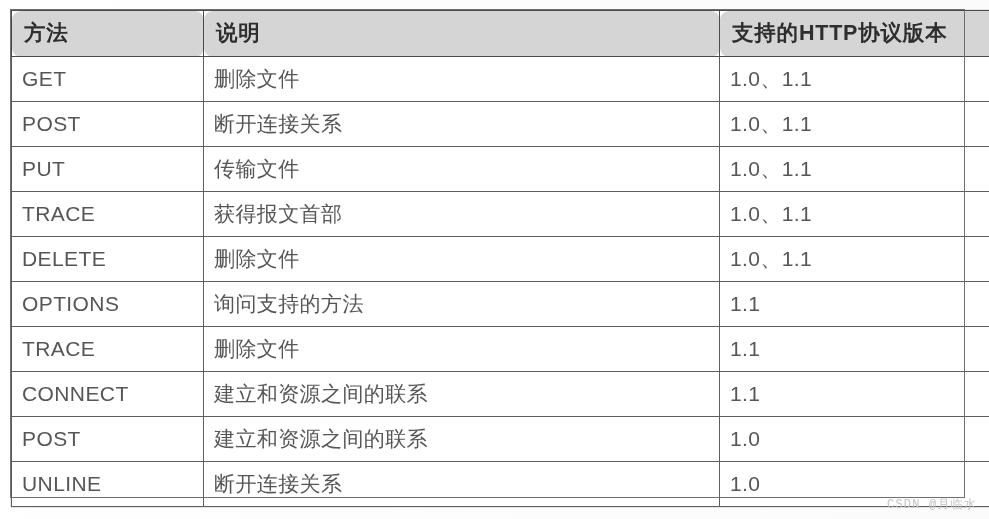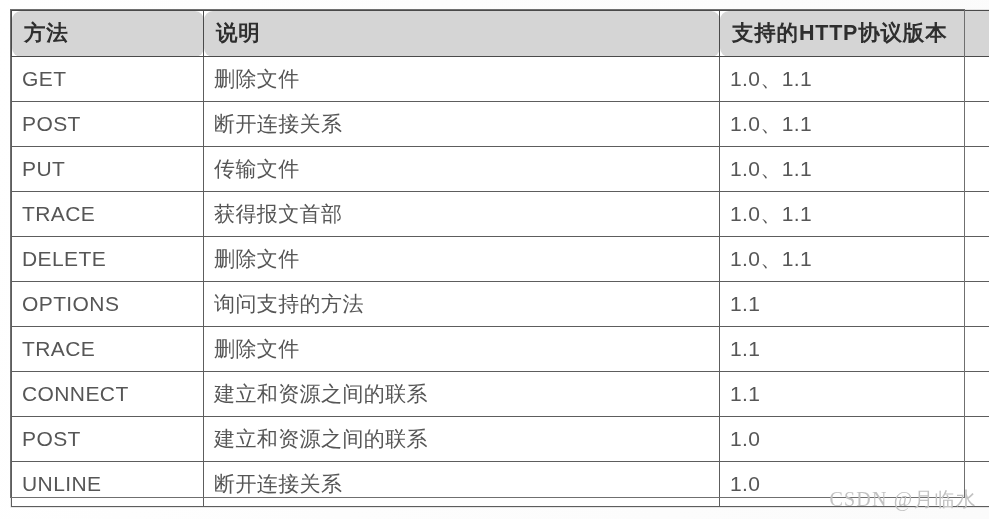--- a/index.html
+++ b/index.html
@@ -93,24 +93,24 @@
 
   
   .scan-soften {
     filter: blur(0.18px);
   }
 
   .watermark {
     position: absolute;
     right: 12px;
     bottom: 6px;
-    font-size: 20px;
+    font-size: 12px;
     color: #c2c2c2;
     letter-spacing: 1.2px;
-    font-family: Liberation Serif, serif;
+    font-family: Liberation Mono, monospace;
     white-space: nowrap;
     user-select: none;
   }
 </style>
 </head>
 <body>
 
 <div class="page-surface"></div>
 
 <div class="table-wrap scan-soften">

